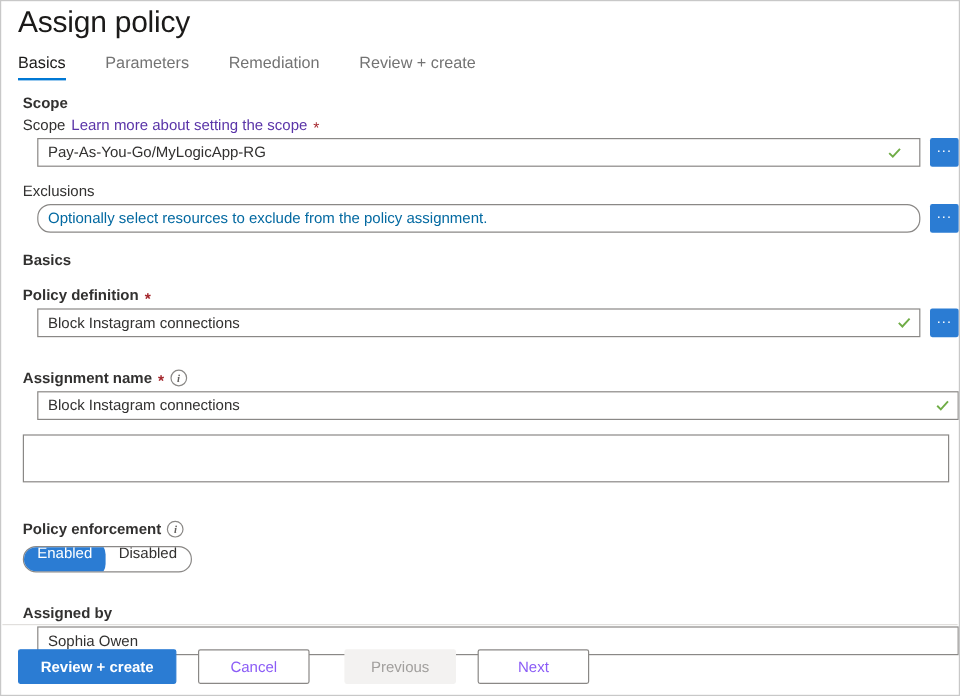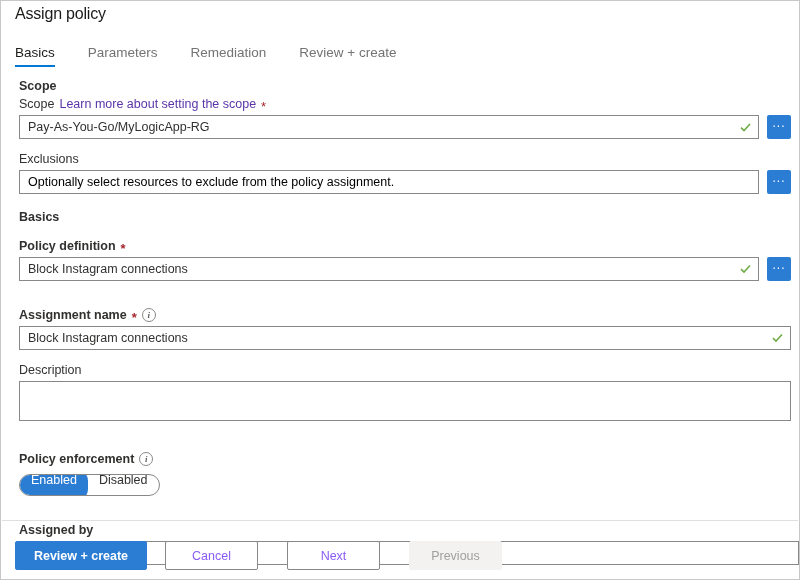--- a/index.html
+++ b/index.html
@@ -19,21 +19,21 @@
     background: #ffffff;
     border: 1px solid #c8c8c8;
     overflow: hidden;
   }
 
   
   .page-title {
     position: absolute;
     left: 14px;
     top: 4px;
-    font-size: 16px;
+    font-size: 25px;
     font-weight: 400;
     color: #1b1a19;
     letter-spacing: -0.2px;
   }
 
   
   .tabs {
     position: absolute;
     left: 14px;
     top: 44px;
@@ -109,37 +109,37 @@
     line-height: 12px;
     text-align: center;
     color: #605e5c;
     font-family: "Liberation Serif", serif;
     flex: none;
   }
 
   .row {
     display: flex;
     align-items: center;
-    margin-left: 14px;
+    margin-left: 26px;
   }
   .input {
     position: relative;
     height: 24px;
     box-sizing: border-box;
     border: 1px solid #8a8886;
     background: #ffffff;
     display: flex;
     align-items: center;
     padding: 0 24px 0 8px;
     font-size: 12.5px;
     color: #323130;
     overflow: hidden;
     white-space: nowrap;
   }
-  .input.placeholder { color: #000000; }
+  .input.placeholder { color: #0369a1; border-radius: 11px; }
   .input .check {
     position: absolute;
     right: 7px;
     top: 50%;
     transform: translateY(-50%);
     width: 11px;
     height: 9px;
   }
   .browse-btn {
     width: 24px;
@@ -340,23 +340,20 @@
       <div class="input" style="width:772px;">
         <span>Block Instagram connections</span>
         <svg class="check" viewBox="0 0 11 9">
           <path d="M1 4.6 L4 7.6 L10 1" stroke="#70ad47" stroke-width="1.6" fill="none"></path>
         </svg>
       </div>
     </div>
 
     <div class="spacer-12"></div>
 
-    <div class="field-label">
-      <span>Description</span>
-    </div>
     <textarea class="textarea" placeholder="" style=""></textarea>
 
     <div class="spacer-12"></div>
 
     <div class="field-label bold">
       <span>Policy enforcement</span>
       <span class="info-icon">i</span>
     </div>
     <div class="toggle">
       <div class="toggle-opt on">Enabled</div>
@@ -372,17 +369,17 @@
       <div class="input" style="width:788px;">Sophia Owen</div>
     </div>
 
   </div>
 
   <div class="footer-divider"></div>
 
   <div class="footer">
     <div class="btn btn-primary">Review + create</div>
     <div class="btn btn-default">Cancel</div>
+    <div class="btn btn-disabled">Previous</div>
     <div class="btn btn-default">Next</div>
-    <div class="btn btn-disabled">Previous</div>
   </div>
 
 </div>
 
 </body></html>

